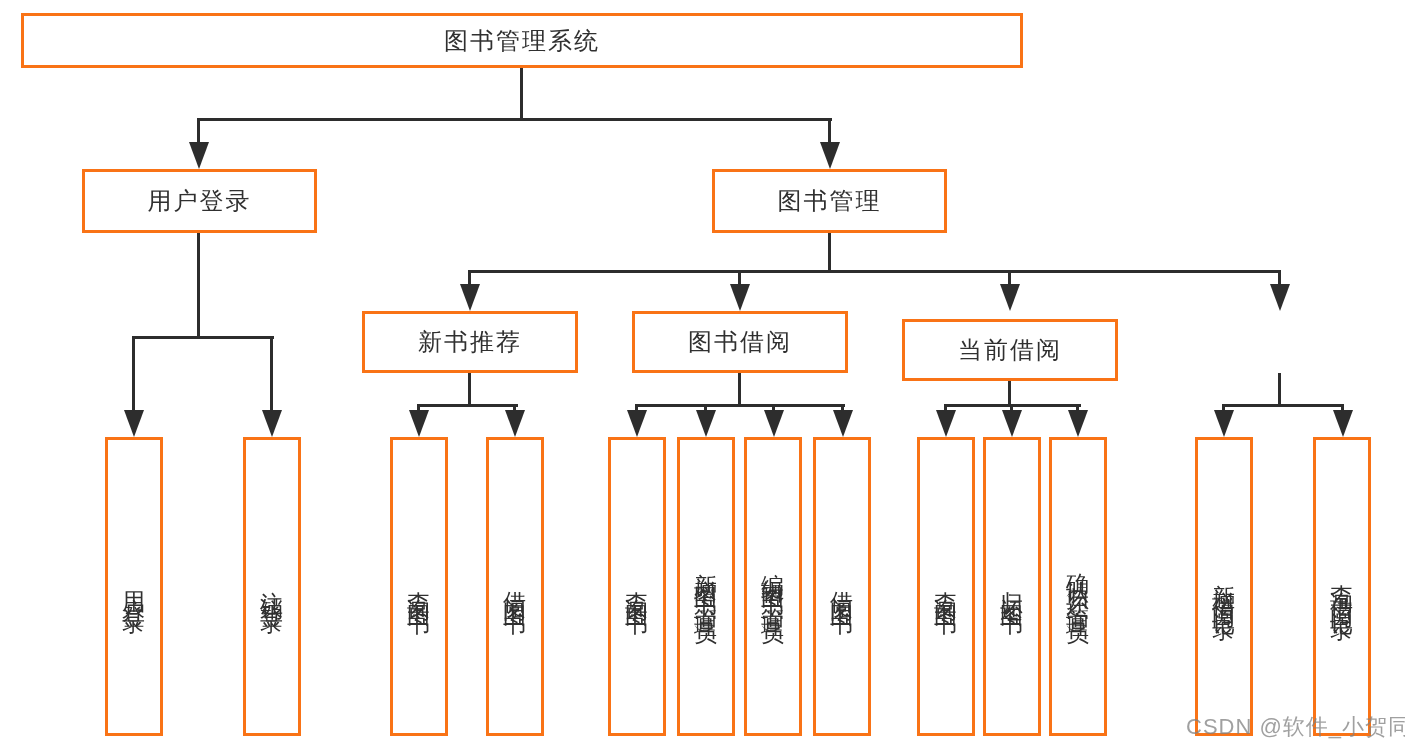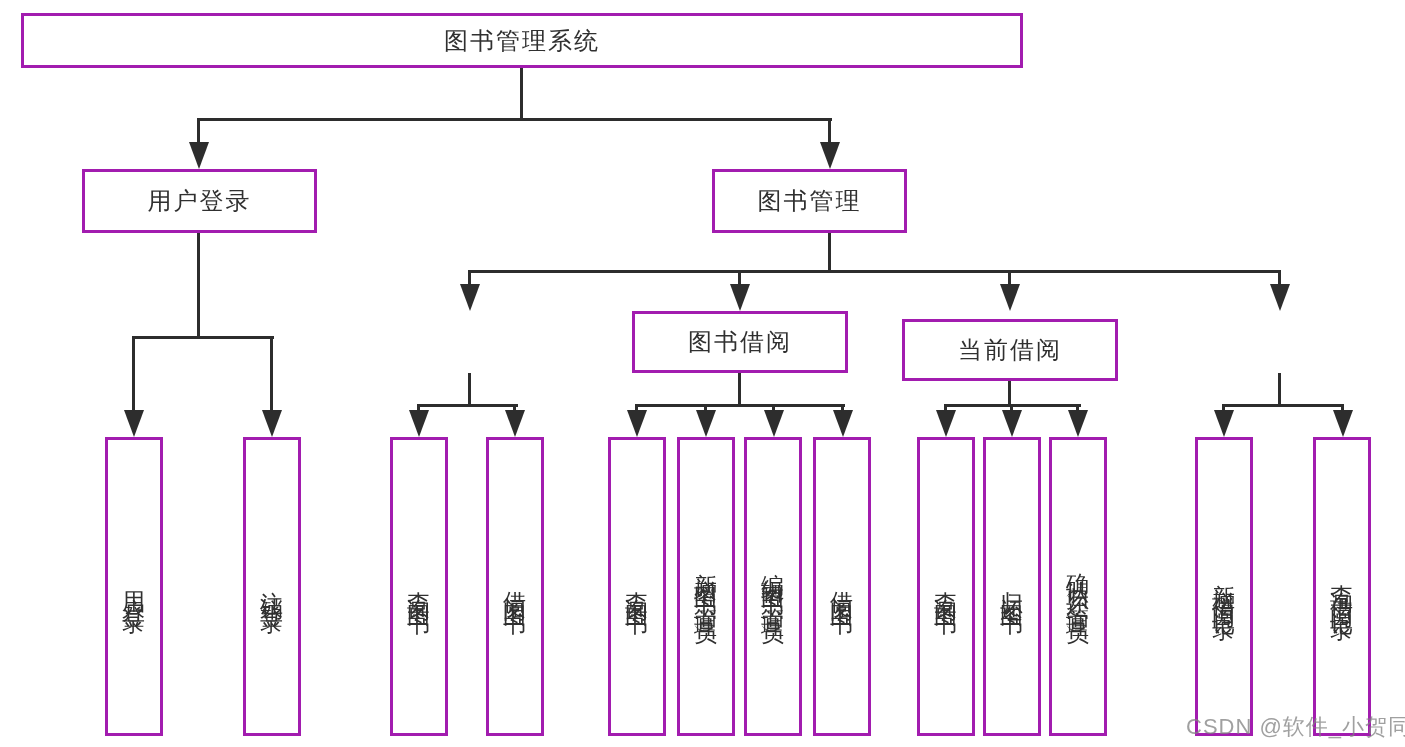--- a/index.html
+++ b/index.html
@@ -7,21 +7,21 @@
     position:relative;
     width:1405px; height:747px;
     background:#ffffff;
     font-family:"Liberation Sans","DejaVu Sans",sans-serif;
     overflow:hidden;
   }
   .box {
     position:absolute;
     box-sizing:border-box;
     background:#ffffff;
-    border:3px solid #a21caf;
+    border:3px solid #f97316;
     color:#303030;
     display:flex;
     align-items:center;
     justify-content:center;
     font-size:24px;
     font-weight:500;
     letter-spacing:2px;
     z-index:2;
   }
   .vbox {
@@ -62,22 +62,23 @@
 </style>
 </head>
 <body>
 
 <div id="canvas">
 
   <div class="box" style="left:21px; top:13px; width:1002px; height:55px;">图书管理系统</div>
 
   <div class="box" style="left:82px; top:169px; width:235px; height:64px;">用户登录</div>
 
-  <div class="box" style="left:712px; top:169px; width:195px; height:64px;">图书管理</div>
+  <div class="box" style="left:712px; top:169px; width:235px; height:64px;">图书管理</div>
 
+  <div class="box" style="left:362px; top:311px; width:216px; height:62px;">新书推荐</div>
 
   <div class="box" style="left:632px; top:311px; width:216px; height:62px;font-family:Liberation Mono, monospace;">图书借阅</div>
 
   <div class="box" style="left:902px; top:311px; width:216px; height:62px;margin-top:8px;">当前借阅</div>
 
 
   <div class="box vbox" style="left:105px;">用户登录</div>
   <div class="box vbox" style="left:243px;">注销登录</div>
 
   <div class="box vbox" style="left:390px;">查询图书</div>

